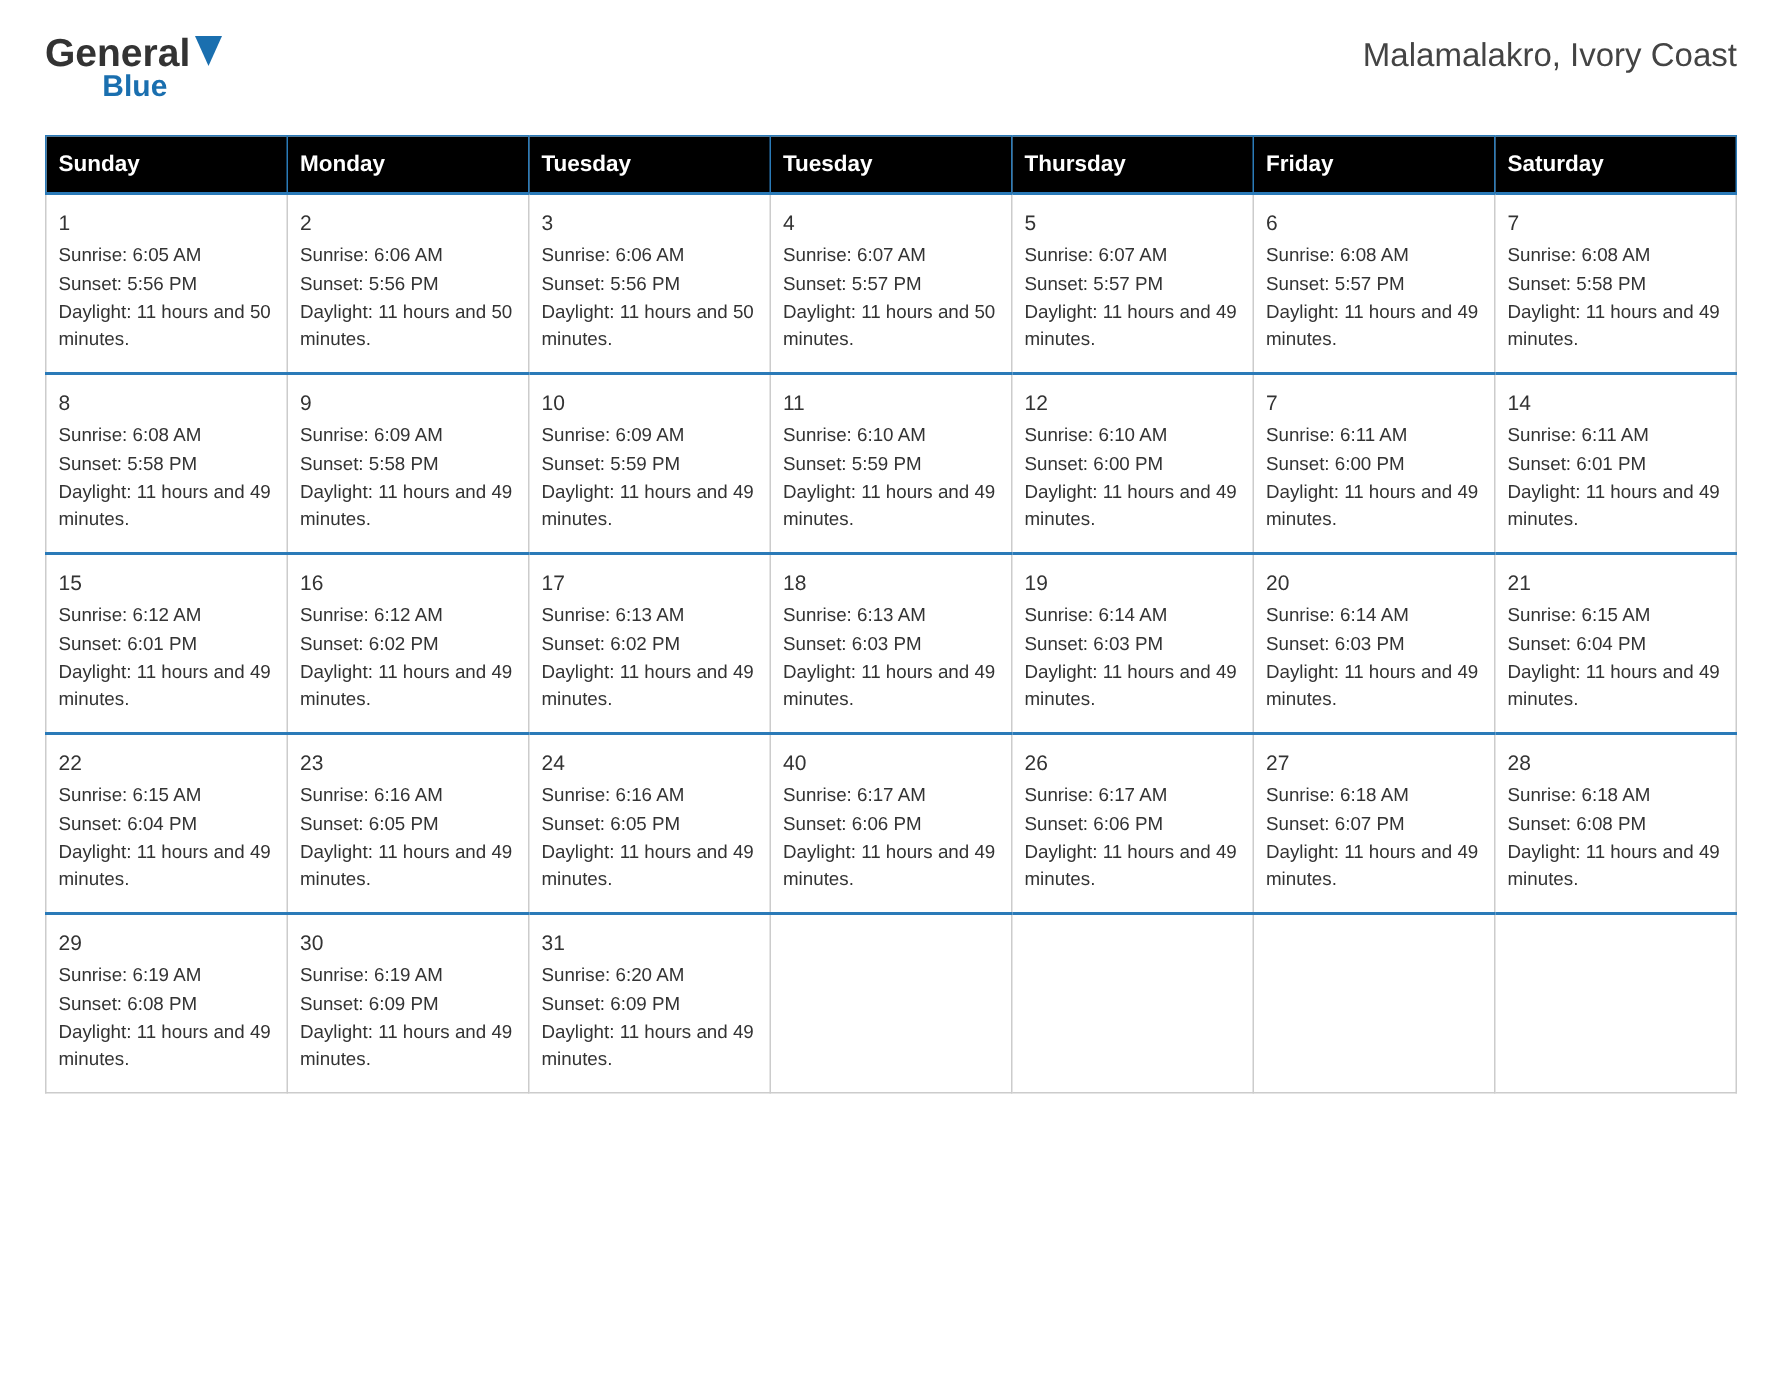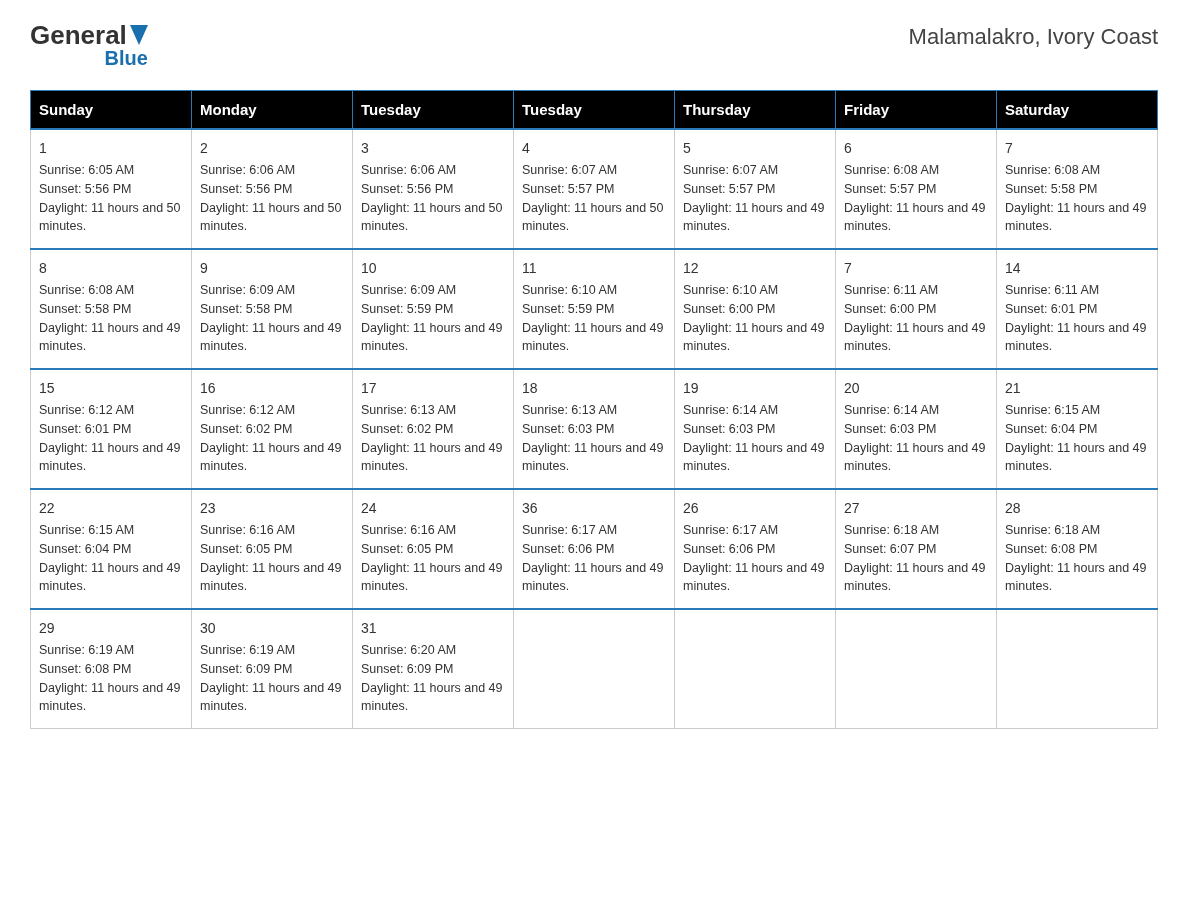--- a/index.html
+++ b/index.html
@@ -60,21 +60,21 @@
     }
     .day-number {
       font-size: 14px;
       font-weight: normal;
       display: block;
       margin-bottom: 2px;
     }
     .logo-container {
       display: flex;
       flex-direction: column;
-      align-items: flex-end;
+      align-items: center;
     }
     .logo-row1 {
       display: flex;
       align-items: center;
     }
     .logo-row2 {
       font-size: 20px;
       font-weight: bold;
       color: #1a6faf;
       margin-top: -4px;
@@ -259,21 +259,21 @@
         <span>Sunset: 6:05 PM</span><br>
         <span>Daylight: 11 hours and 49 minutes.</span>
       </td>
         <td>
         <span class="day-number">24</span>
         <span>Sunrise: 6:16 AM</span><br>
         <span>Sunset: 6:05 PM</span><br>
         <span>Daylight: 11 hours and 49 minutes.</span>
       </td>
         <td>
-        <span class="day-number">36</span>
+        <span class="day-number">40</span>
         <span>Sunrise: 6:17 AM</span><br>
         <span>Sunset: 6:06 PM</span><br>
         <span>Daylight: 11 hours and 49 minutes.</span>
       </td>
         <td>
         <span class="day-number">26</span>
         <span>Sunrise: 6:17 AM</span><br>
         <span>Sunset: 6:06 PM</span><br>
         <span>Daylight: 11 hours and 49 minutes.</span>
       </td>

